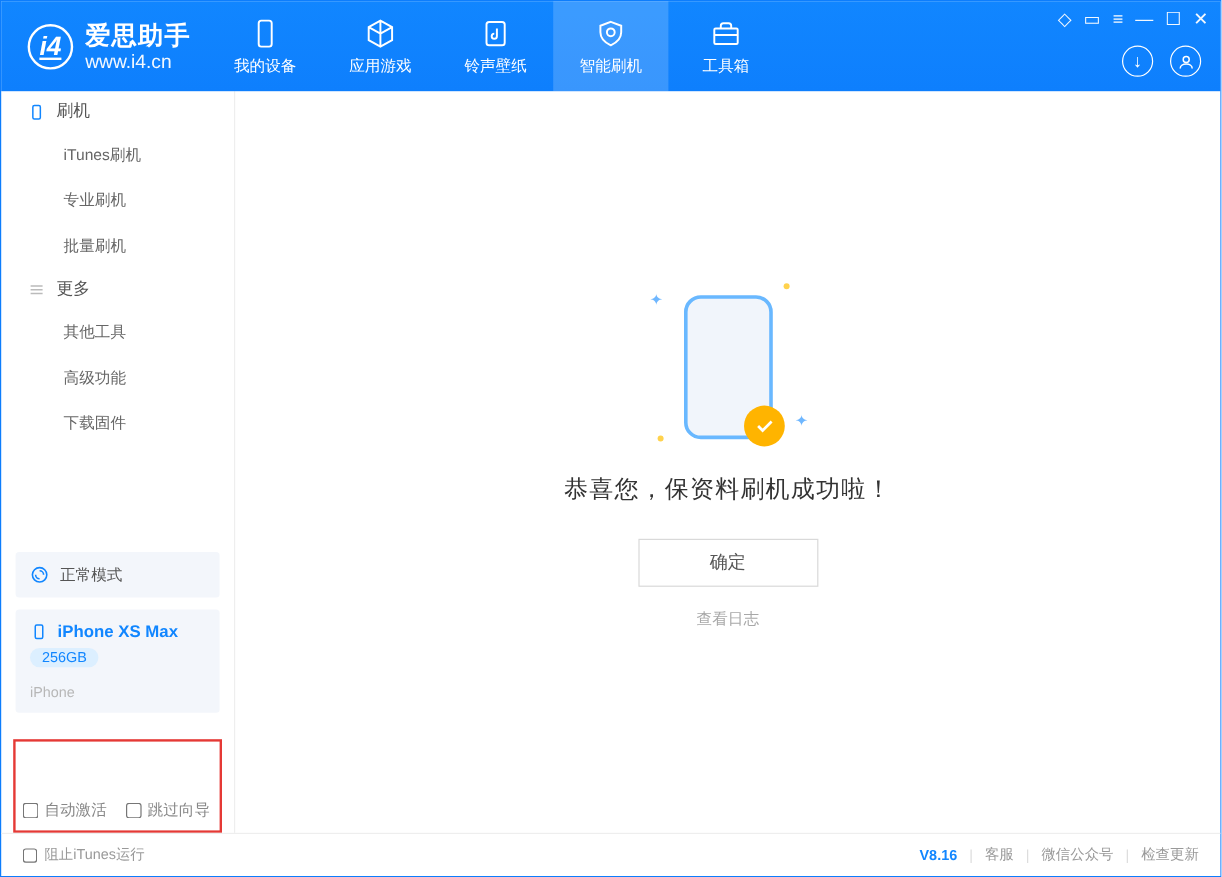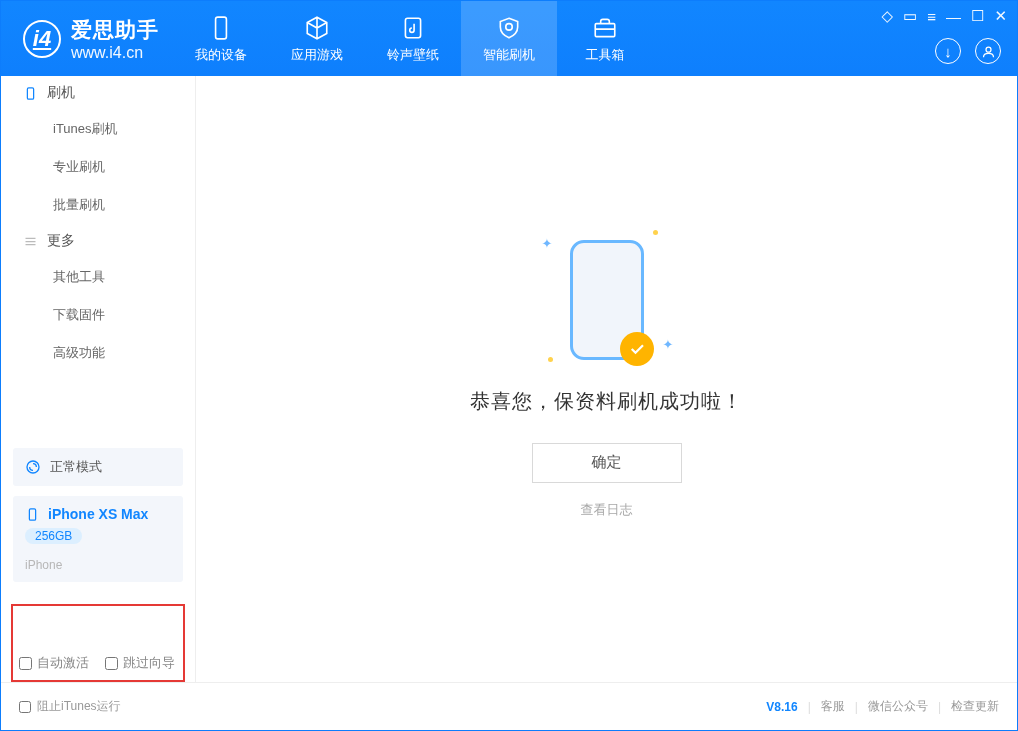--- a/index.html
+++ b/index.html
@@ -47,21 +47,21 @@
 .phone-body { width: 74px; height: 120px; border: 3px solid #69b8ff; border-radius: 14px; background: #f1f5fb; position:relative; }
 .phone-badge { position:absolute; right:-10px; bottom:-6px; width:34px; height:34px; background:#ffb400; border-radius:50%; display:flex; align-items:center; justify-content:center; }
 .phone-badge svg { width:18px; height:18px; stroke:#fff; stroke-width:3; fill:none; }
 .sparkle { position:absolute; color:#6fb7ff; font-size:13px; }
 .dot { position:absolute; width:5px; height:5px; background:#ffd24d; border-radius:50%; }
 
 .success-text { font-size: 20px; color: #333; letter-spacing: 1px; }
 .ok-button { margin-top: 28px; width: 150px; height: 40px; background:#fff; border: 1px solid #d9d9d9; color:#555; font-size:15px; cursor:pointer; }
 .log-link { margin-top: 18px; color:#a8a8a8; font-size:13px; cursor:pointer; }
 
-.footer { height: 48px; border-top: 1px solid #eee; display:flex; align-items:center; padding: 0 18px; color:#999; font-size:12px; }
+.footer { height: 36px; border-top: 1px solid #eee; display:flex; align-items:center; padding: 0 18px; color:#999; font-size:12px; }
 .footer-left { display:flex; align-items:center; gap:6px; }
 .footer-left input { width:12px; height:12px; }
 .footer-right { margin-left:auto; display:flex; align-items:center; gap: 10px; }
 .version { color:#1186ff; font-weight:bold; }
 .footer-link { color:#999; cursor:pointer; }
 .footer-sep { color:#ddd; }
 </style>
 </head>
 <body>
 
@@ -150,22 +150,22 @@
       <div class="side-item">专业刷机</div>
       <div class="side-item">批量刷机</div>
 
       <div class="side-section-header">
         <svg viewBox="0 0 24 24" fill="none" stroke="#bbb" stroke-width="2">
             <path d="M4 7h16M4 12h16M4 17h16"></path>
           </svg>
         <span>更多</span>
       </div>
       <div class="side-item">其他工具</div>
+      <div class="side-item">高级功能</div>
       <div class="side-item">下载固件</div>
-      <div class="side-item">高级功能</div>
 
       <div class="device-panel">
         <div class="device-mode">
           <svg width="16" height="16" viewBox="0 0 24 24" fill="none" stroke="#1186ff" stroke-width="2">
               <circle cx="12" cy="12" r="9"></circle>
               <path d="M12 7a5 5 0 0 1 5 5M12 17a5 5 0 0 1-5-5"></path>
             </svg>
           <span>正常模式</span>
         </div>
         <div class="device-info">

